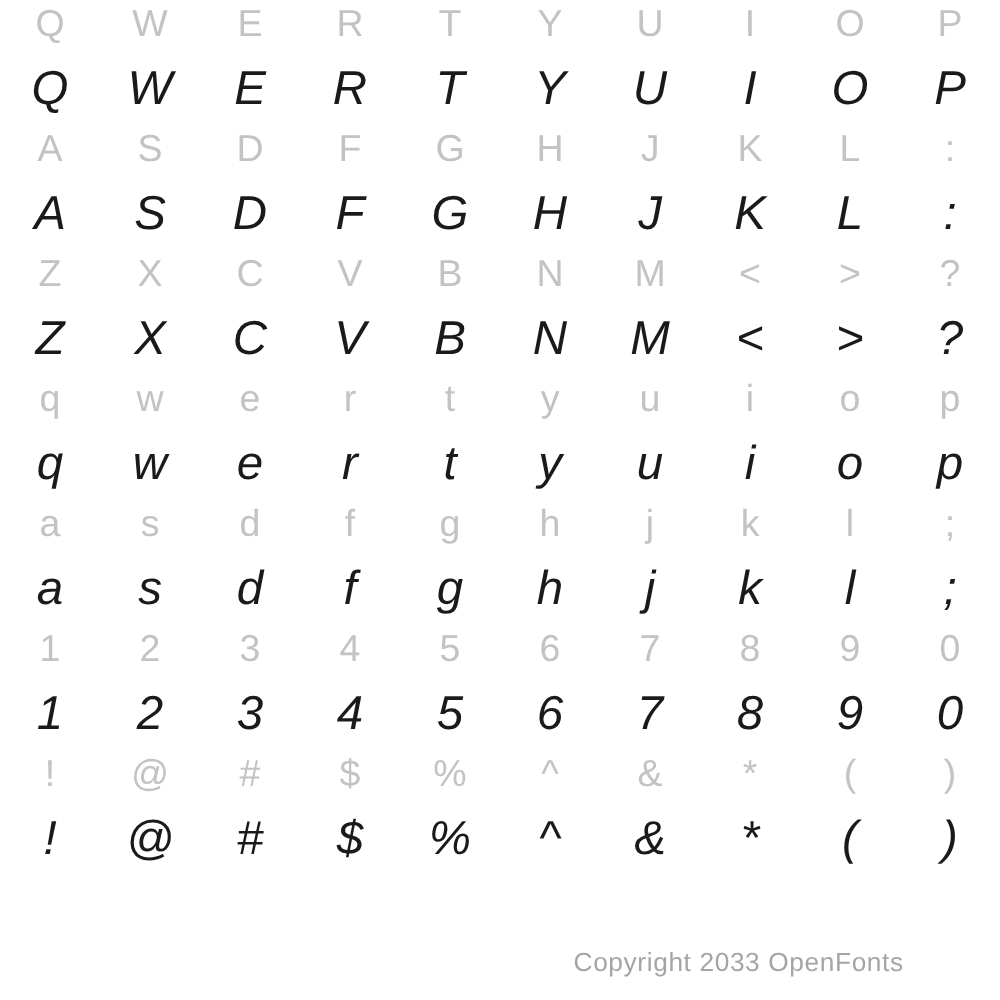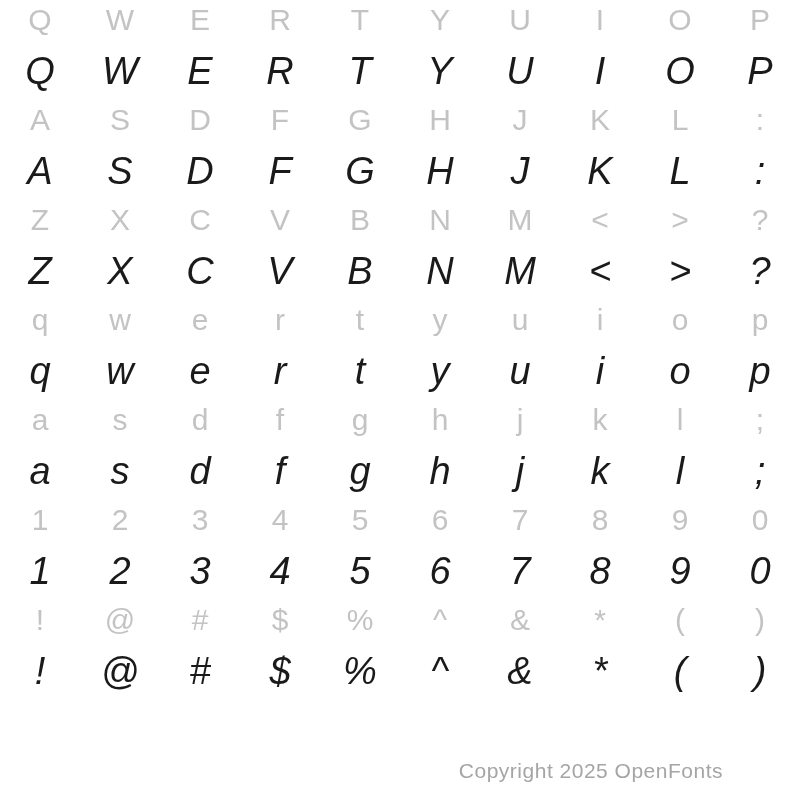--- a/index.html
+++ b/index.html
@@ -240,14 +240,14 @@
           <span class="cell">$</span>
           <span class="cell">%</span>
           <span class="cell">^</span>
           <span class="cell">&amp;</span>
           <span class="cell">*</span>
           <span class="cell">(</span>
           <span class="cell">)</span>
         </div>
       </div>
     </div>
-  <div class="footer-note" style="color: rgb(165, 165, 165);">Copyright 2025 OpenFonts</div>
+  <div class="footer-note" style="color: rgb(165, 165, 165);">Copyright 2033 OpenFonts</div>
 </div>
 
 </body></html>

